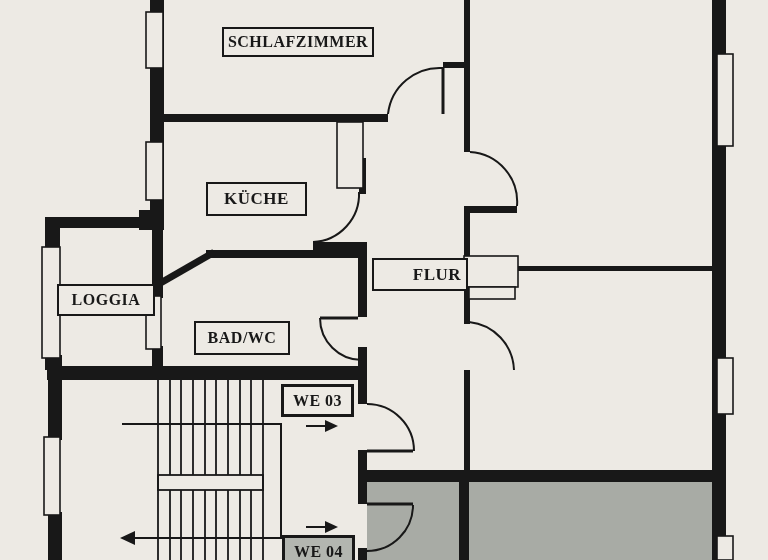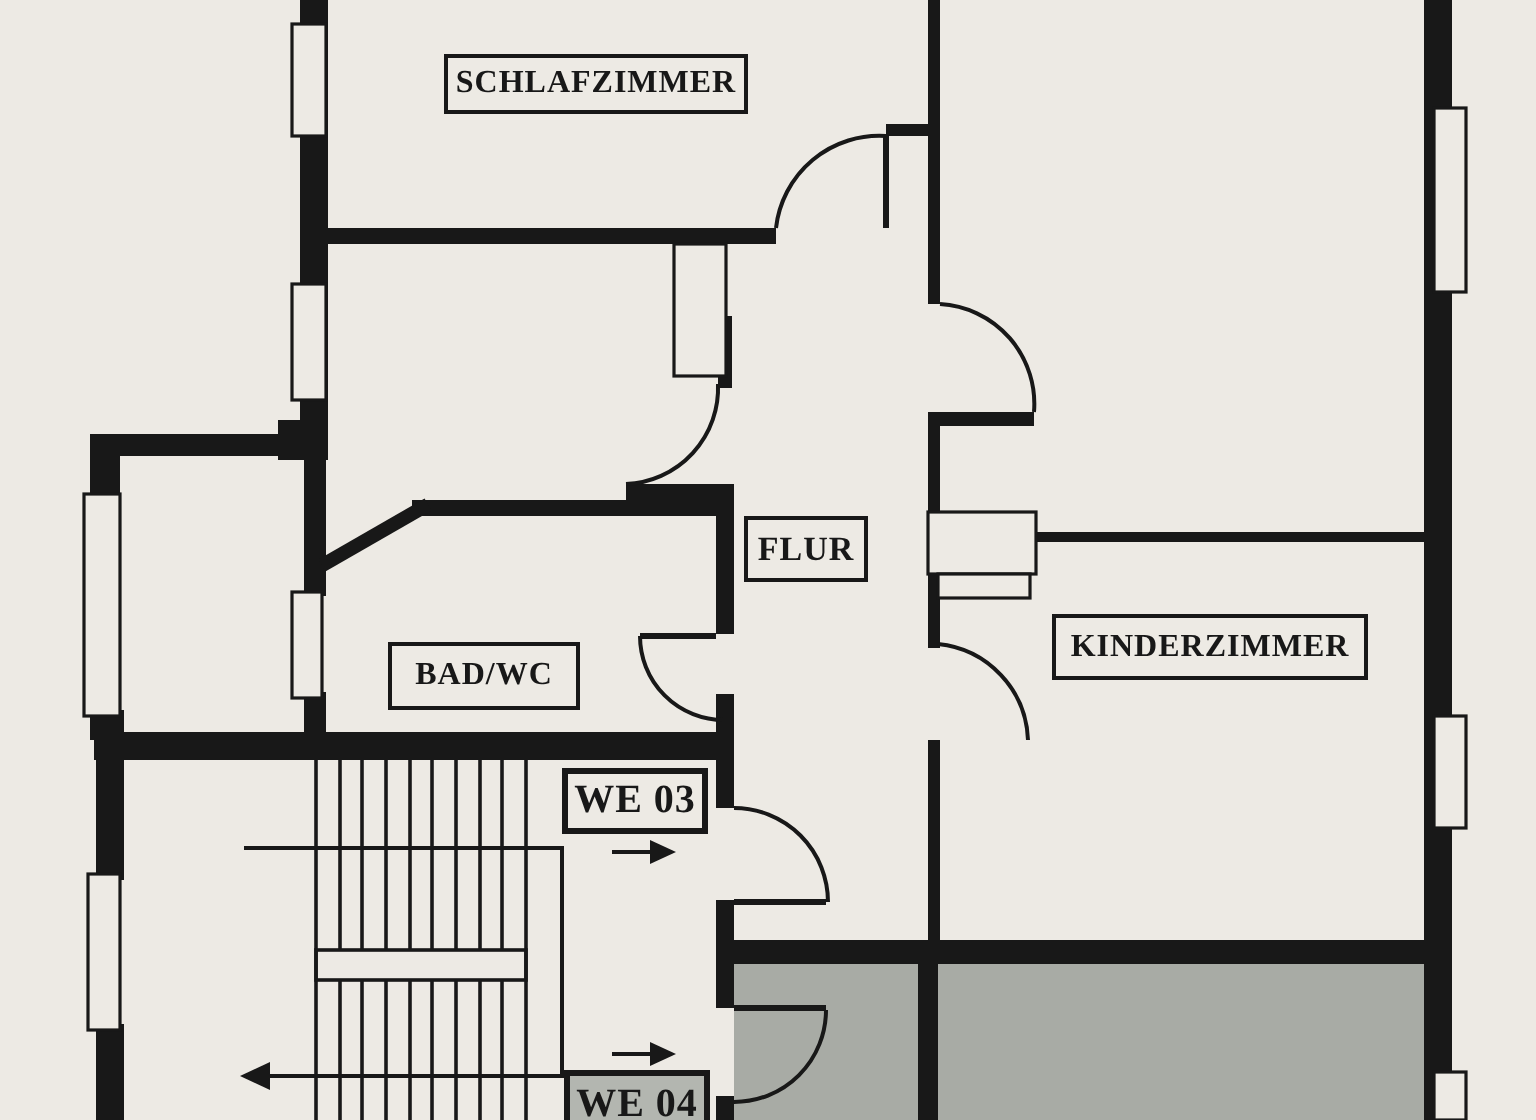--- a/index.html
+++ b/index.html
@@ -14,21 +14,21 @@
   .d   {stroke:var(--ink);stroke-width:2;fill:none;}
   .dl  {stroke:var(--ink);stroke-width:3;fill:none;}
   .s   {stroke:var(--ink);stroke-width:1.8;fill:none;}
   .wl  {stroke:var(--ink);stroke-width:2;fill:none;}
   .ah  {fill:var(--ink);stroke:none;}
   .gray{fill:var(--neighbor);}
   .diag{stroke:var(--ink);stroke-width:7;stroke-linecap:square;}
   .lbl{position:absolute;display:flex;align-items:center;justify-content:center;
        border:2px solid var(--ink);background:var(--paper);color:var(--ink);
        font-weight:bold;font-size:16px;letter-spacing:0.5px;white-space:nowrap;overflow:hidden;text-align:center;}
-  .unit{border-width:3px;font-size:20px;}
+  .unit{border-width:3px;font-size:16px;}
 </style>
 </head>
 <body>
 
 <div id="stage">
 
   <svg id="plan-svg" width="768" height="560" viewBox="0 0 768 560" xmlns="http://www.w3.org/2000/svg">
 
     <g>
       <rect class="gray" x="367" y="478" width="96" height="82"></rect>
@@ -148,25 +148,26 @@
     </g>
     <g>
       <line class="wl" x1="306" y1="527" x2="327" y2="527"></line>
       <polygon class="ah" points="338,527 325,521 325,533"></polygon>
     </g>
   </svg>
 
   <div class="lbl" style="left:222px;top:27px;width:148px;height:26px;">SCHLAFZIMMER</div>
 
 
+  <div class="lbl" style="left:206px;top:182px;width:97px;height:30px;font-size:17px;">KÜCHE</div>
 
-  <div class="lbl" style="left:372px;top:258px;width:58px;height:29px;font-size:17px;">FLUR</div>
+  <div class="lbl" style="left:372px;top:258px;width:58px;height:29px;font-size:17px;padding-left:34px;">FLUR</div>
 
+  <div class="lbl" style="left:57px;top:284px;width:94px;height:28px;">LOGGIA</div>
 
   <div class="lbl" style="left:194px;top:310px;width:92px;height:30px;margin-top:11px;">BAD/WC</div>
 
-  <div class="lbl" style="left:526px;top:307px;width:154px;height:29px;">KINDERZIMMER</div>
 
   <div class="lbl unit" style="left:281px;top:384px;width:67px;height:27px;">WE 03</div>
 
   <div class="lbl unit" style="left:282px;top:535px;width:67px;height:28px;background:var(--unitfill);">WE 04</div>
 
 </div>
 
 </body></html>

